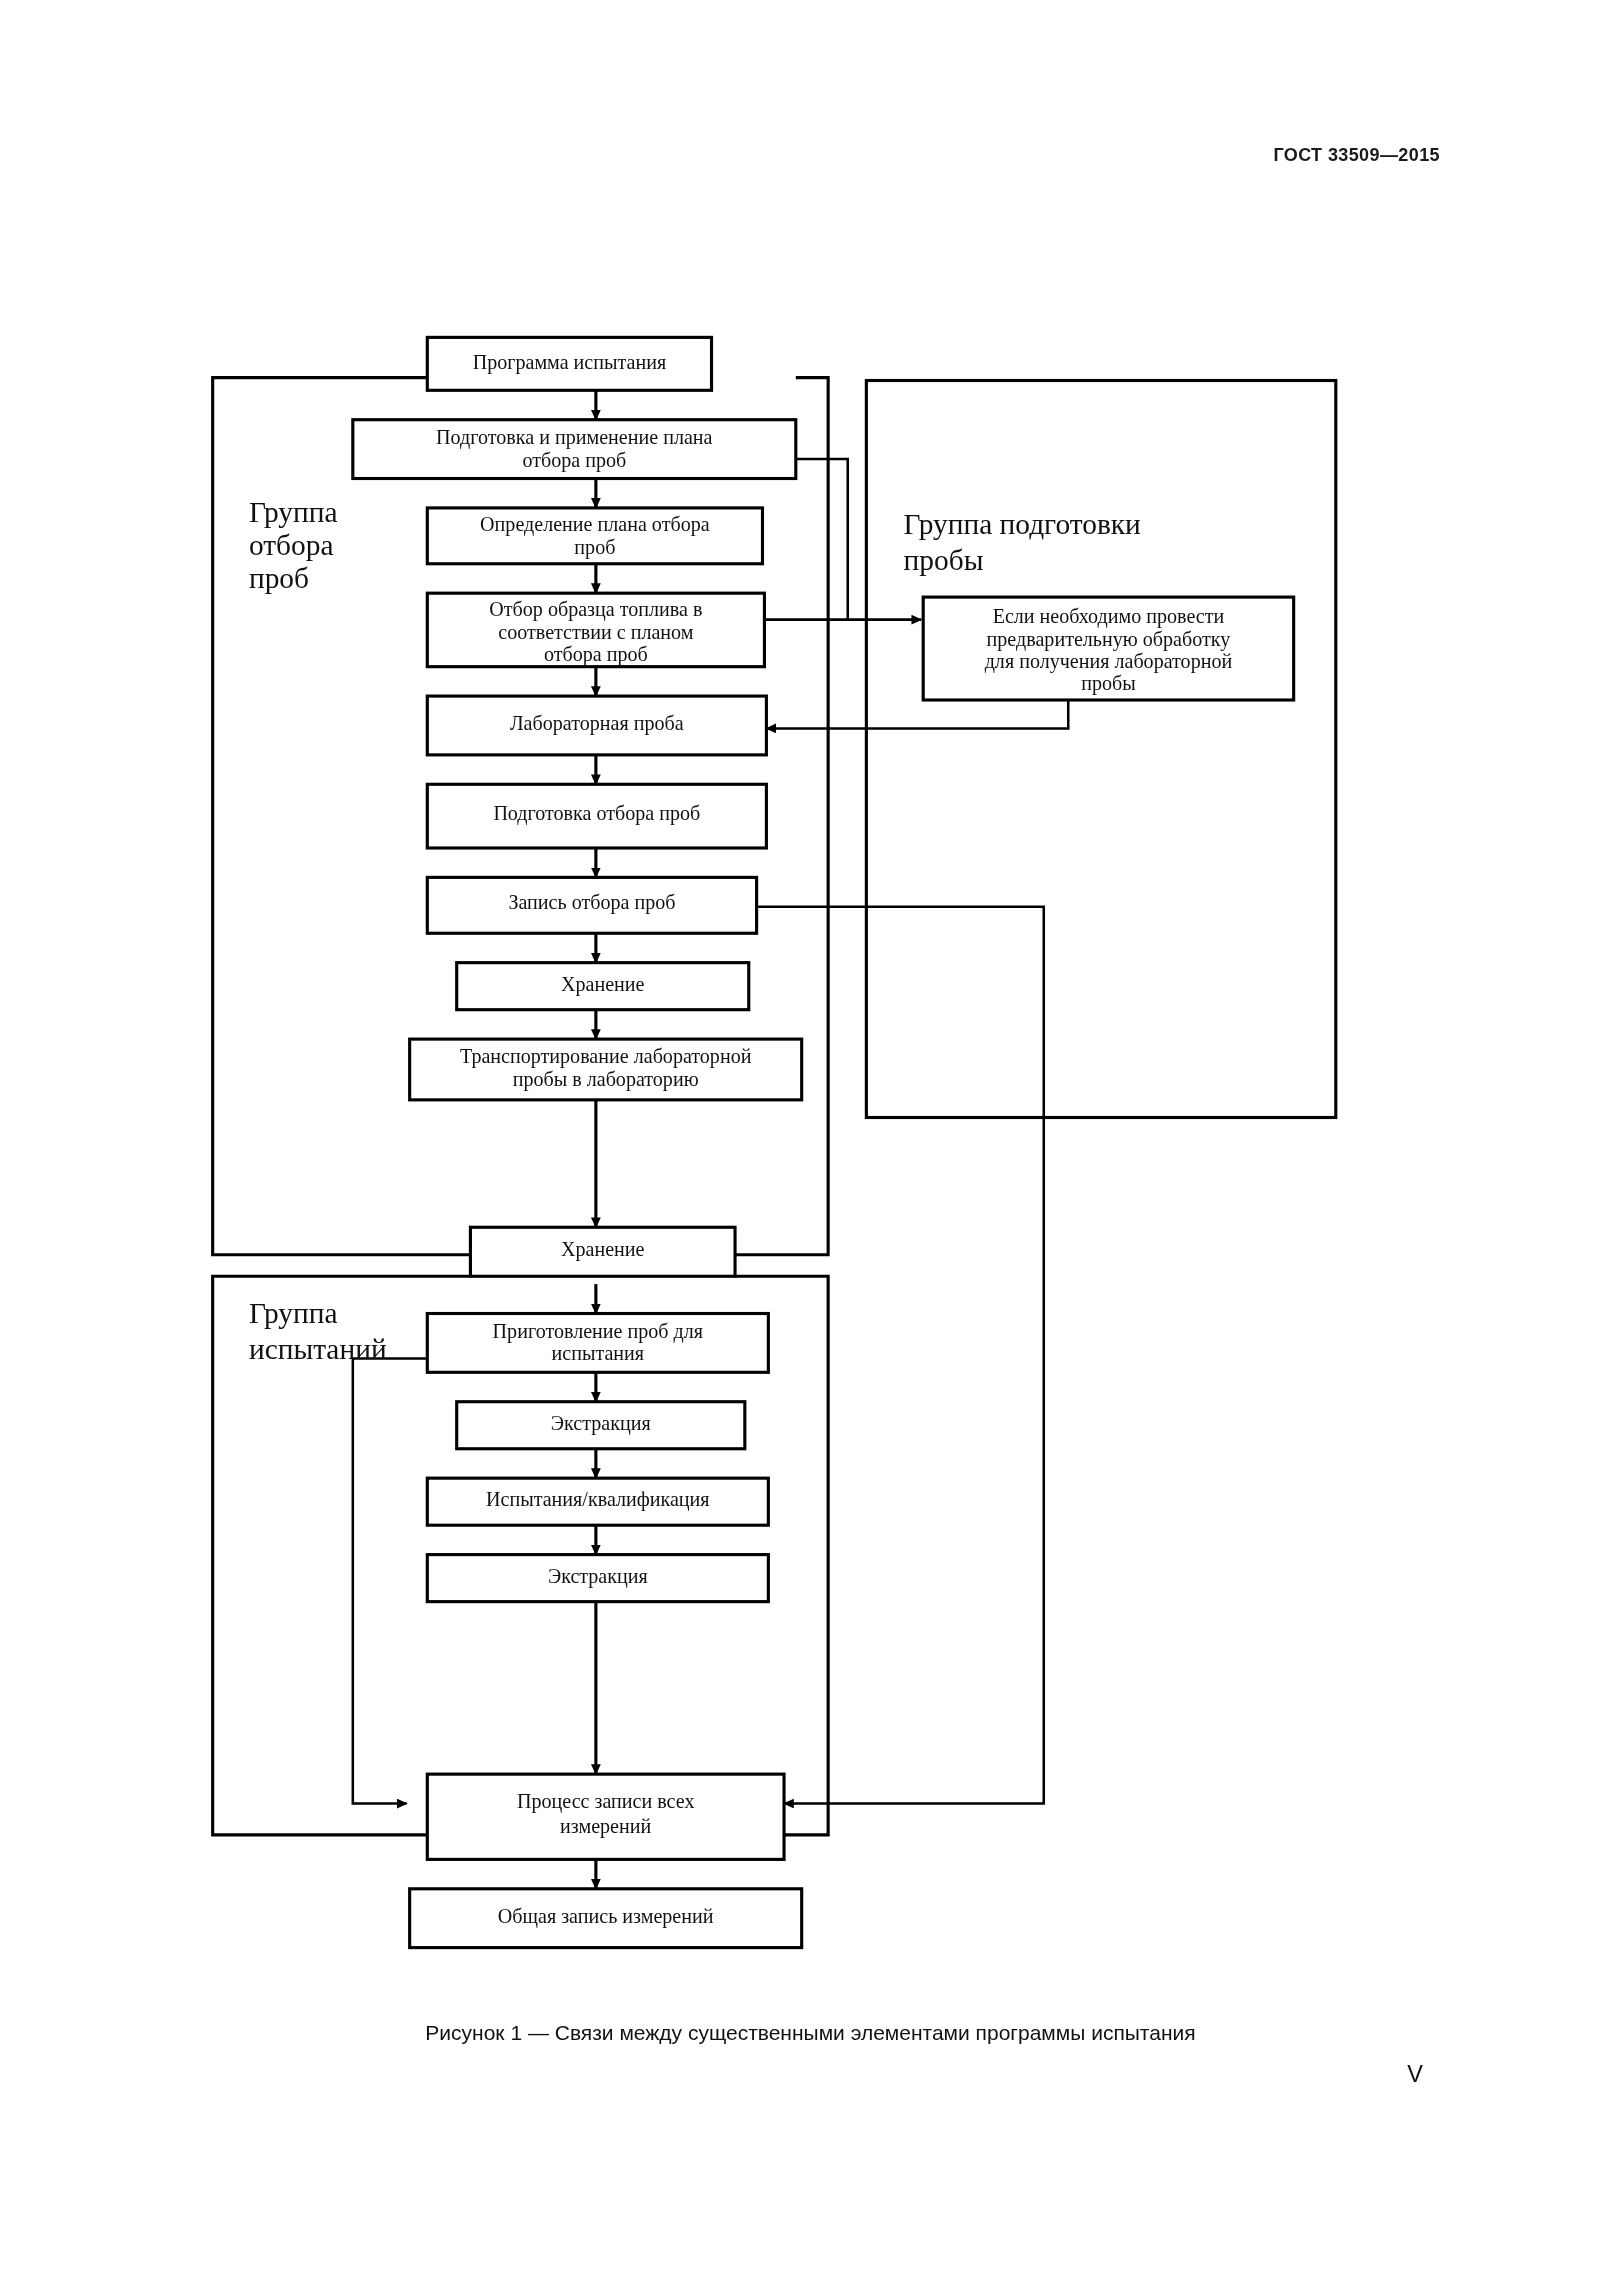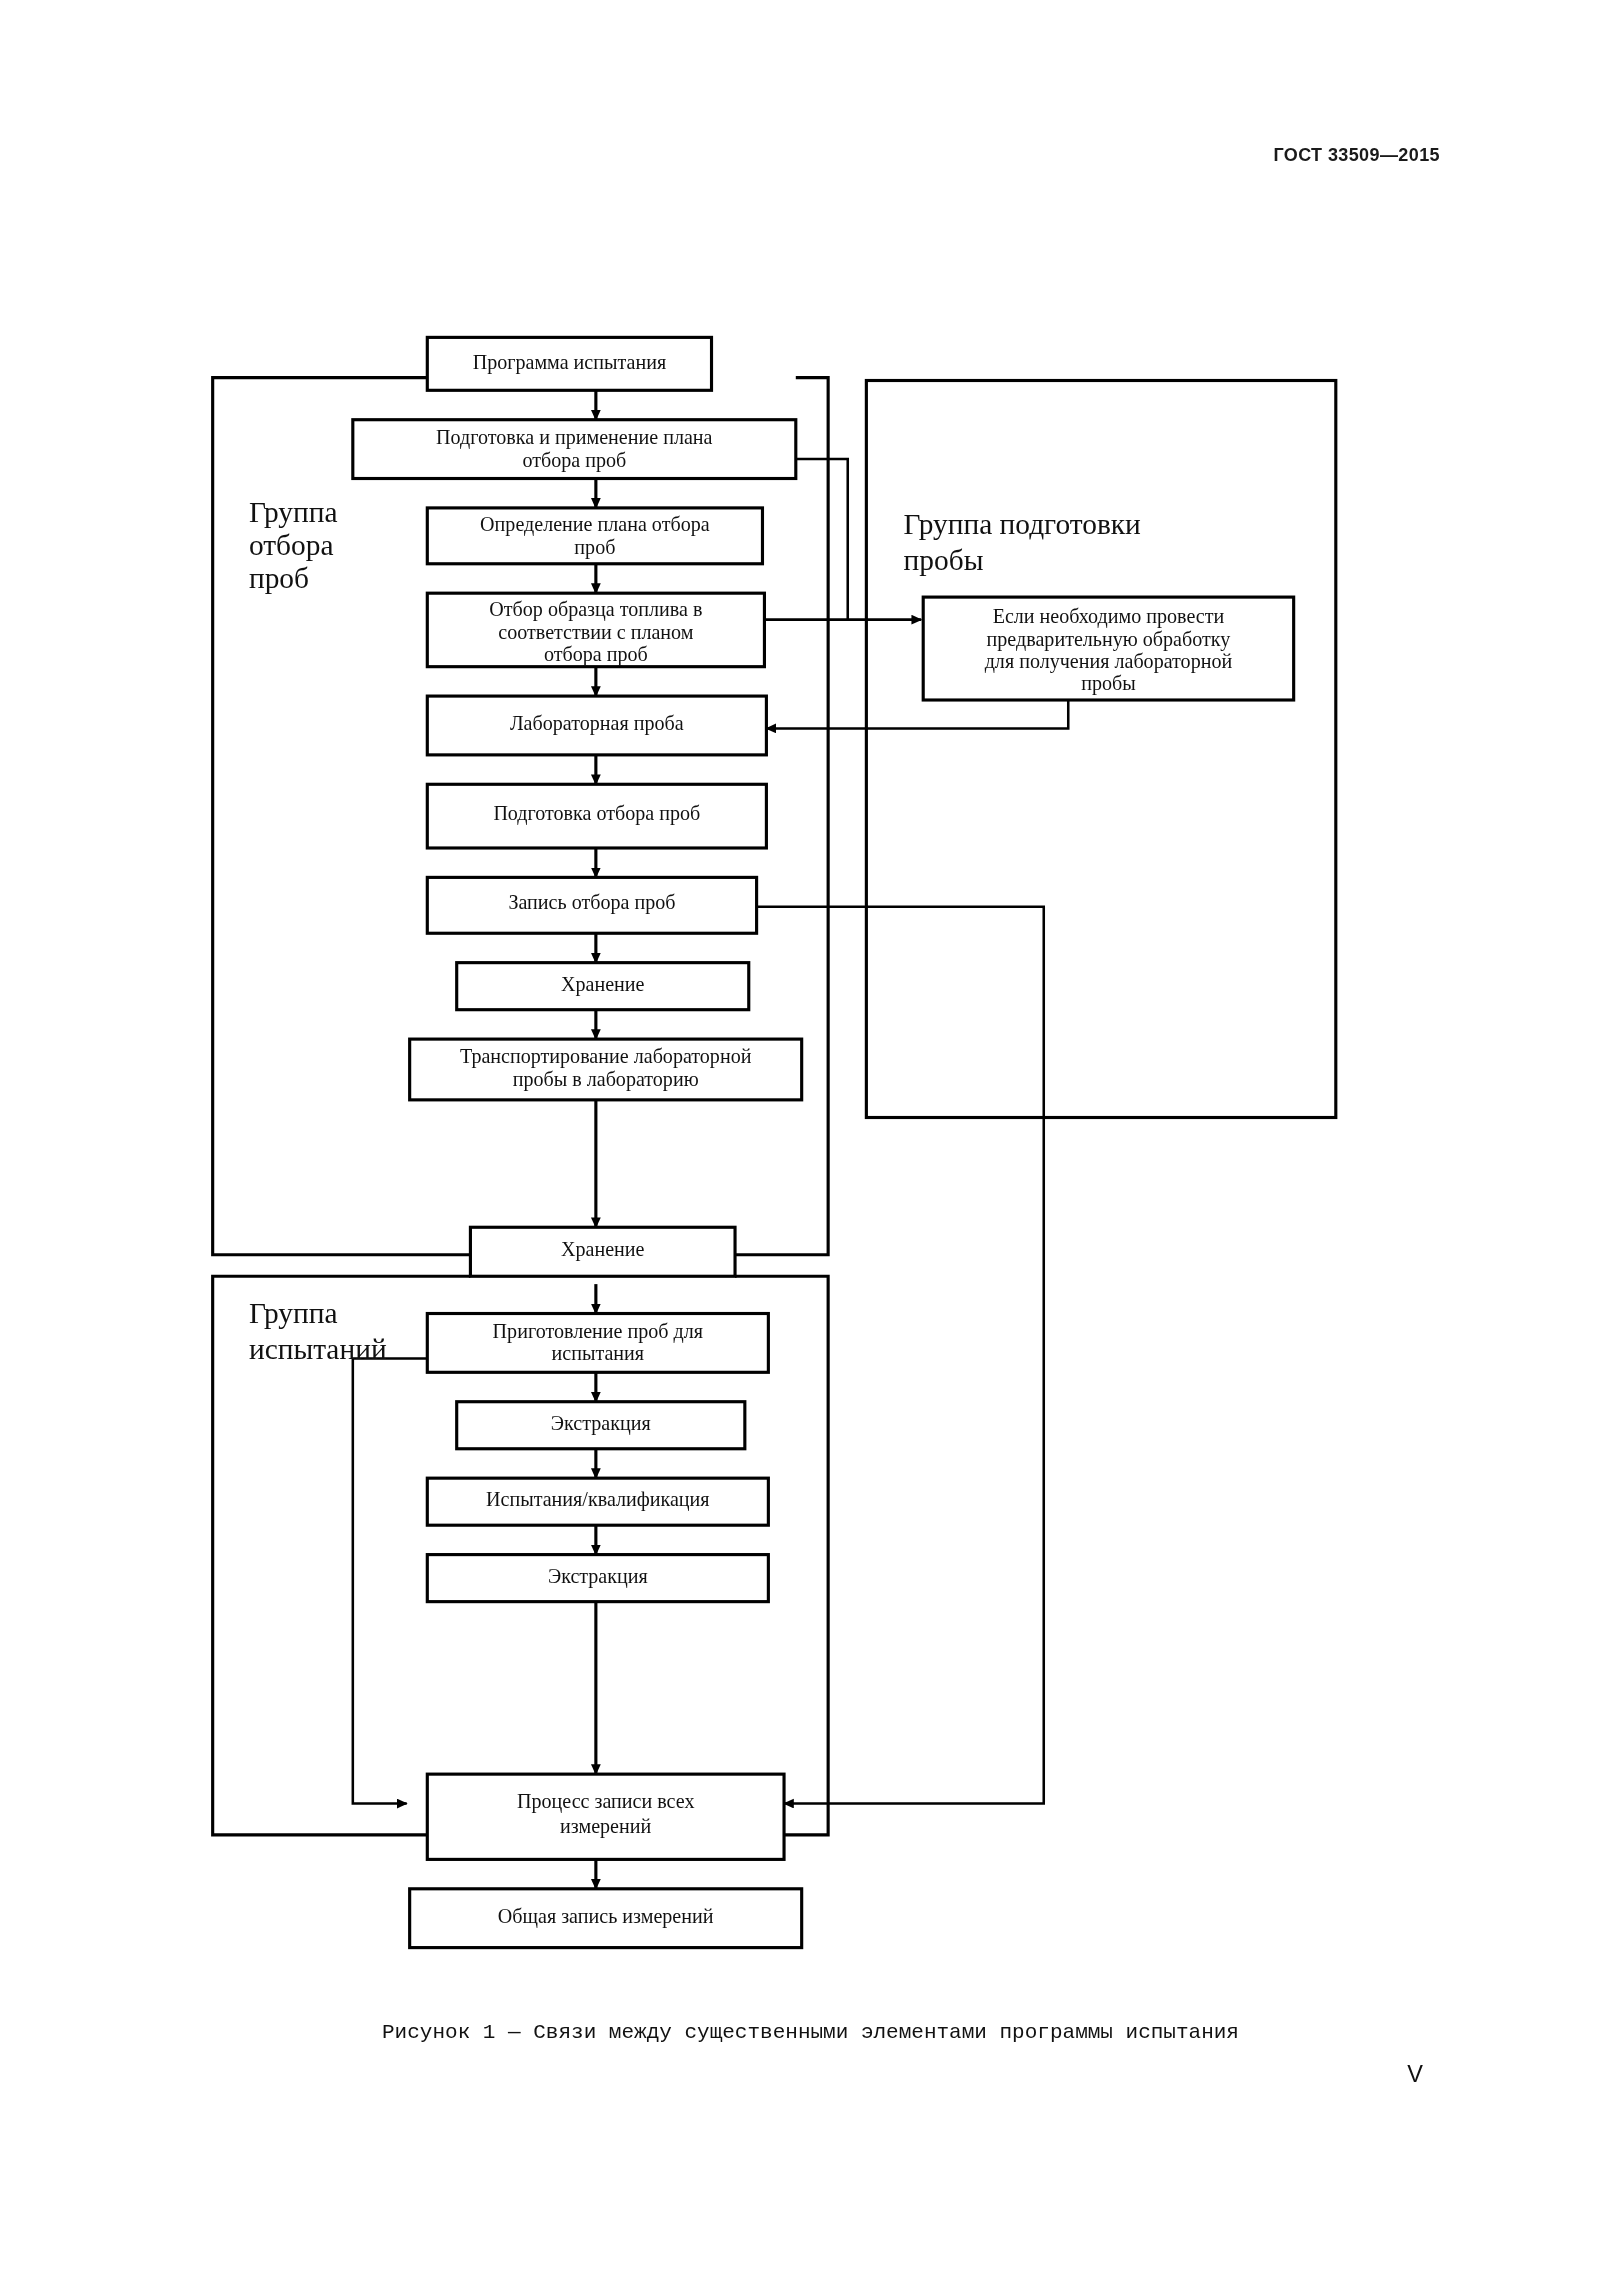--- a/index.html
+++ b/index.html
@@ -75,21 +75,21 @@
     fill: #111111;
     text-anchor: start;
     dominant-baseline: middle;
   }
   .fig-caption {
     position: absolute;
     top: 2021px;
     left: 0;
     width: 1621px;
     text-align: center;
-    font-family: Liberation Mono, monospace;
+    font-family: Liberation Sans, sans-serif;
     font-size: 21px;
     color: #111111;
   }
   .page-number {
     position: absolute;
     top: 2061px;
     right: 198px;
     font-family: "Liberation Sans", sans-serif;
     font-size: 23.5px;
     color: #111111;

